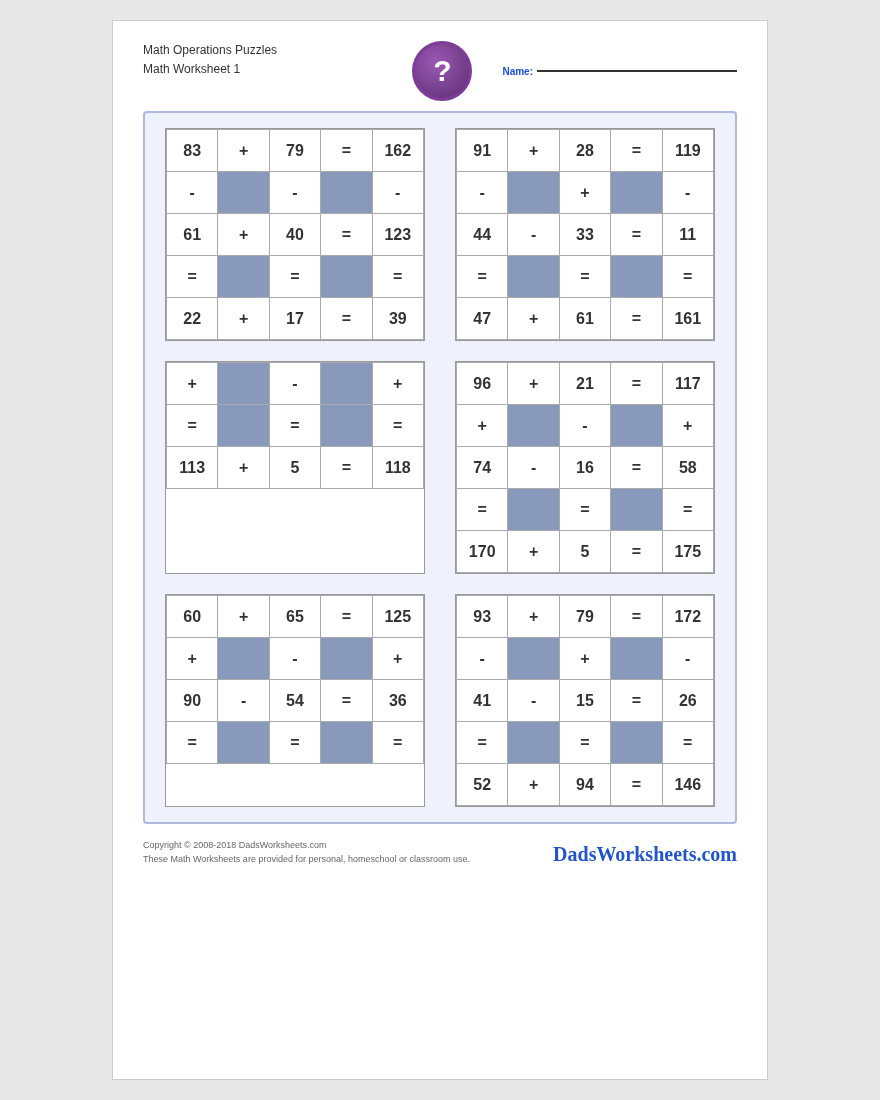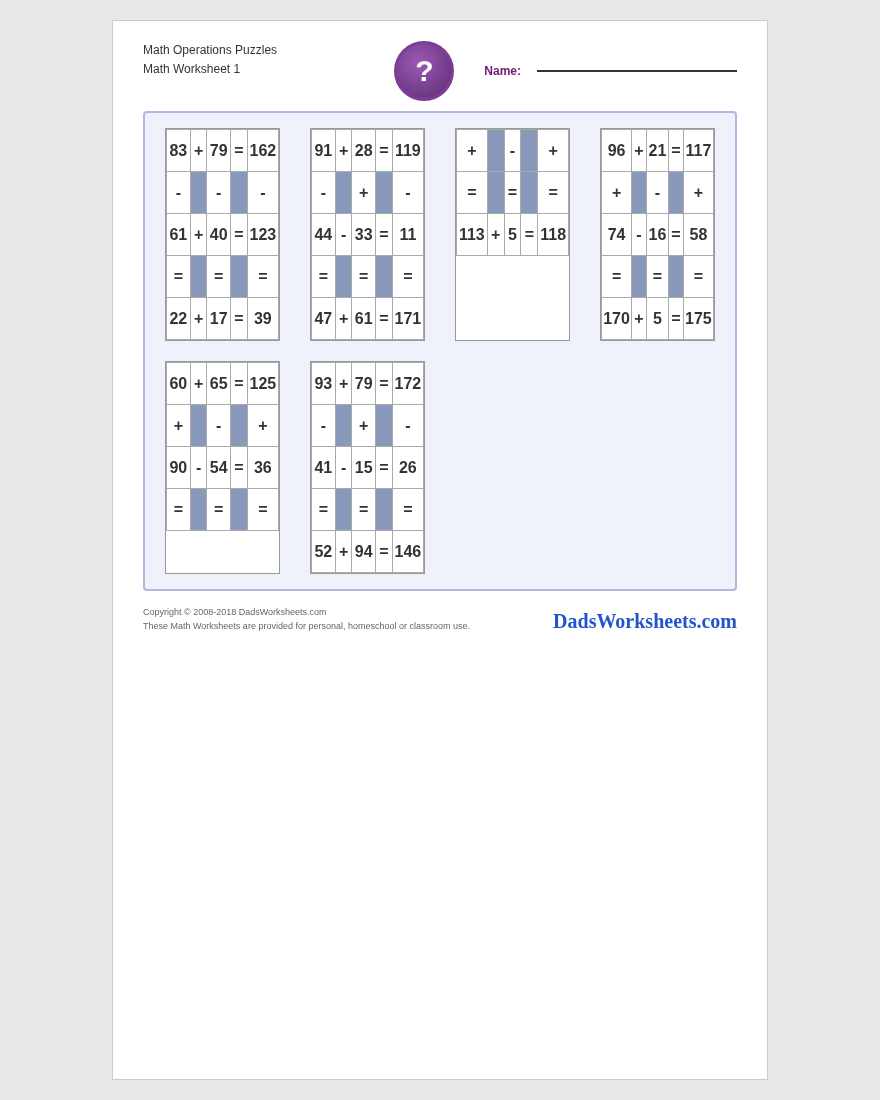--- a/index.html
+++ b/index.html
@@ -44,41 +44,41 @@
       background: radial-gradient(circle at 40% 35%, #9b59b6, #5b2c6f);
       display: flex;
       align-items: center;
       justify-content: center;
       font-size: 30px;
       font-weight: bold;
       color: #fff;
       border: 3px solid #7d3c98;
     }
     .name-field {
-      font-size: 12px;
-      font-weight: bold;
-      color: #701a75;
+      font-size: 10px;
+      font-weight: bold;
+      color: #1d4ed8;
       display: flex;
       align-items: center;
-      gap: 16px;
+      gap: 4px;
     }
     .name-underline {
       display: inline-block;
       width: 200px;
       border-bottom: 2px solid #333;
     }
     .content-area {
       border: 2px solid #b0b8e0;
       border-radius: 4px;
       padding: 15px 20px;
       background: #f0f2fb;
     }
     .puzzles-grid {
       display: grid;
-      grid-template-columns: 1fr 1fr 1fr 1fr;
+      grid-template-columns: 1fr 1fr;
       gap: 20px 30px;
     }
     .puzzle {
       background: #fff;
       border: 1px solid #999;
       display: inline-block;
     }
     .puzzle-table {
       border-collapse: collapse;
       width: 100%;
@@ -222,21 +222,21 @@
             <td class="cell-gray"></td>
             <td class="cell-eq">=</td>
             <td class="cell-gray"></td>
             <td class="cell-eq">=</td>
           </tr>
           <tr>
             <td class="cell-number">47</td>
             <td class="cell-op">+</td>
             <td class="cell-number">61</td>
             <td class="cell-eq">=</td>
-            <td class="cell-blue">171</td>
+            <td class="cell-blue">161</td>
           </tr>
         </tbody>
           </table>
       </div>
 
       <div class="puzzle">
         <table class="puzzle-table">
           <tbody>
           <tr>
             <td class="cell-op">+</td>

